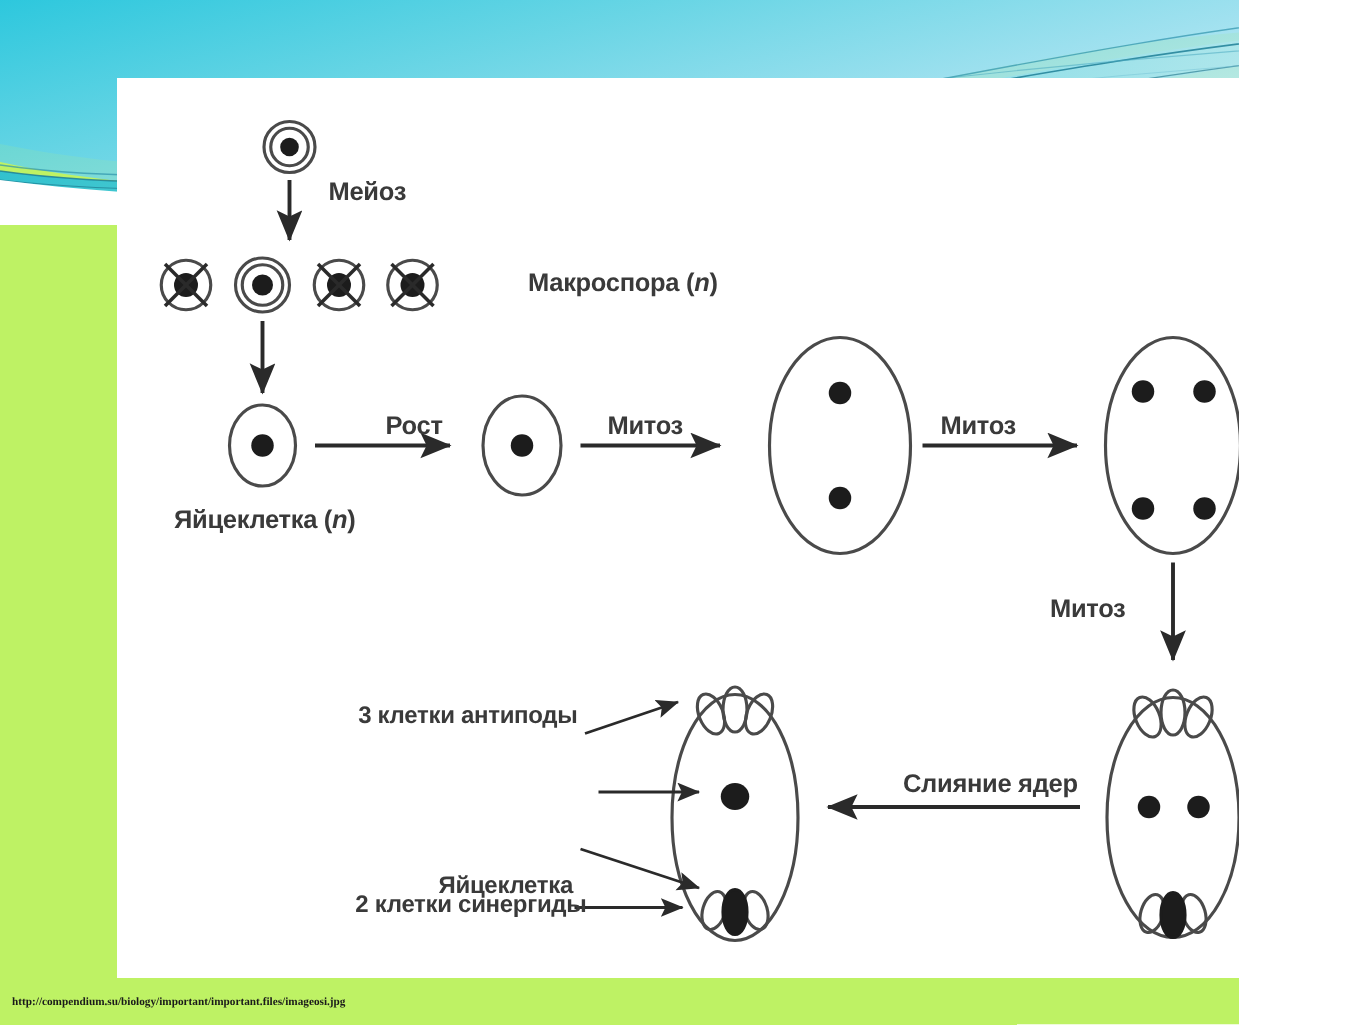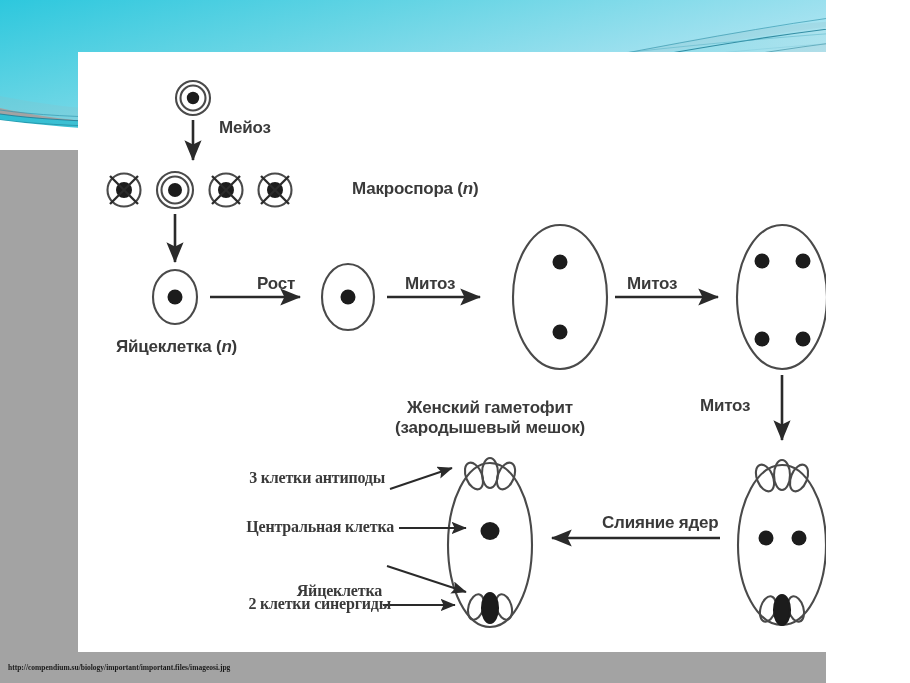--- a/index.html
+++ b/index.html
@@ -1,21 +1,21 @@
 <!DOCTYPE html>
 <html><head>
 <meta charset="utf-8">
 <style>
   html,body{margin:0;padding:0;}
   body{
     width:910px;height:683px;overflow:hidden;position:relative;
     background:#ffffff;
     font-family:"Liberation Sans","DejaVu Sans",sans-serif;
   }
-  #slide{position:absolute;inset:0;width:826px;height:683px;background:#a3a3a3;overflow:hidden;}
+  #slide{position:absolute;inset:0;width:826px;height:683px;background:#bef264;overflow:hidden;}
 
   
   .wave-layer{position:absolute;left:0;top:0;width:910px;height:150px;overflow:hidden;pointer-events:none;}
 
   
   .content-panel{
     position:absolute;left:78px;top:52px;width:788px;height:600px;
     background:#ffffff;
   }
 
@@ -25,21 +25,21 @@
   
   .lbl{
     position:absolute;
     color:#3a3a3a;
     font-family:"Liberation Sans","DejaVu Sans",sans-serif;
     font-weight:bold;
     white-space:nowrap;
     letter-spacing:-0.2px;
   }
   .lbl.sz18{font-size:17px;}
-  .lbl.sz17{font-size:16px;font-family:Liberation Serif, serif;}
+  .lbl.sz17{font-size:16px;}
   .lbl .ital{font-style:italic;font-weight:bold;}
   .lbl-right{text-align:right;}
 
   .caption-center{text-align:center;line-height:20px;}
 
   
   .source-url{
     position:absolute;left:8px;top:663px;
     font-family:"Liberation Serif","DejaVu Serif",serif;
     font-size:7.5px;font-weight:bold;color:#1a1a1a;
@@ -220,28 +220,23 @@
   <div class="lbl sz18" style="left:229px;top:274px;margin-left:28px;">Рост</div>
 
   <div class="lbl sz18" style="left:405px;top:274px;">Митоз</div>
 
   <div class="lbl sz18" style="left:627px;top:274px;">Митоз</div>
 
   <div class="lbl sz18" style="left:700px;top:396px;">Митоз</div>
 
   <div class="lbl sz18" style="left:570px;top:513px;margin-left:32px;">Слияние ядер</div>
 
-  <div class="lbl sz18 caption-center" style="left:370px;top:398px;width:240px;">
-    <div>Женский гаметофит</div>
-    <div>(зародышевый мешок)</div>
-  </div>
 
   <div class="lbl sz17 lbl-right" style="left:120px;top:469px;width:265px;">3 клетки антиподы</div>
 
-  <div class="lbl sz17 lbl-right" style="left:120px;top:518px;width:274px;">Центральная клетка</div>
 
   <div class="lbl sz17 lbl-right" style="left:120px;top:582px;width:262px;">Яйцеклетка</div>
 
   <div class="lbl sz17 lbl-right" style="left:123px;top:595px;width:268px;">2 клетки синергиды</div>
 
   <div class="source-url">http://compendium.su/biology/important/important.files/imageosi.jpg</div>
 
 </div>
 
 </body></html>

